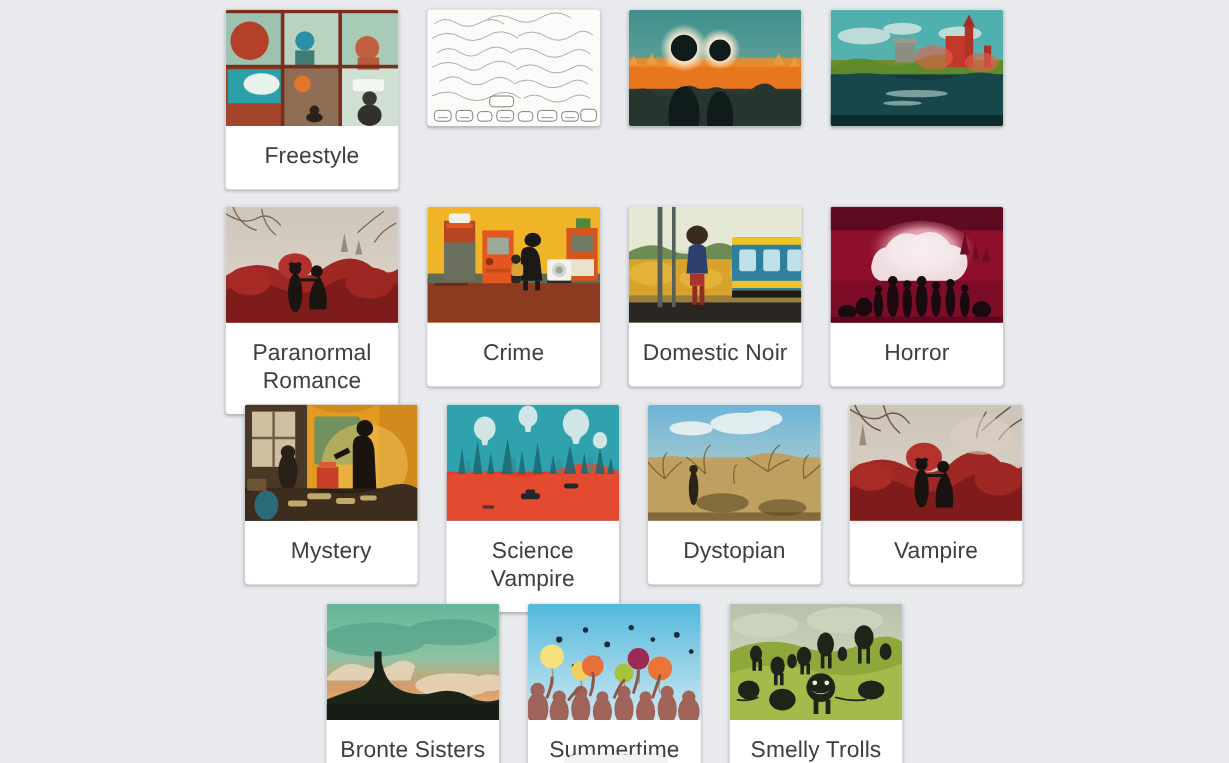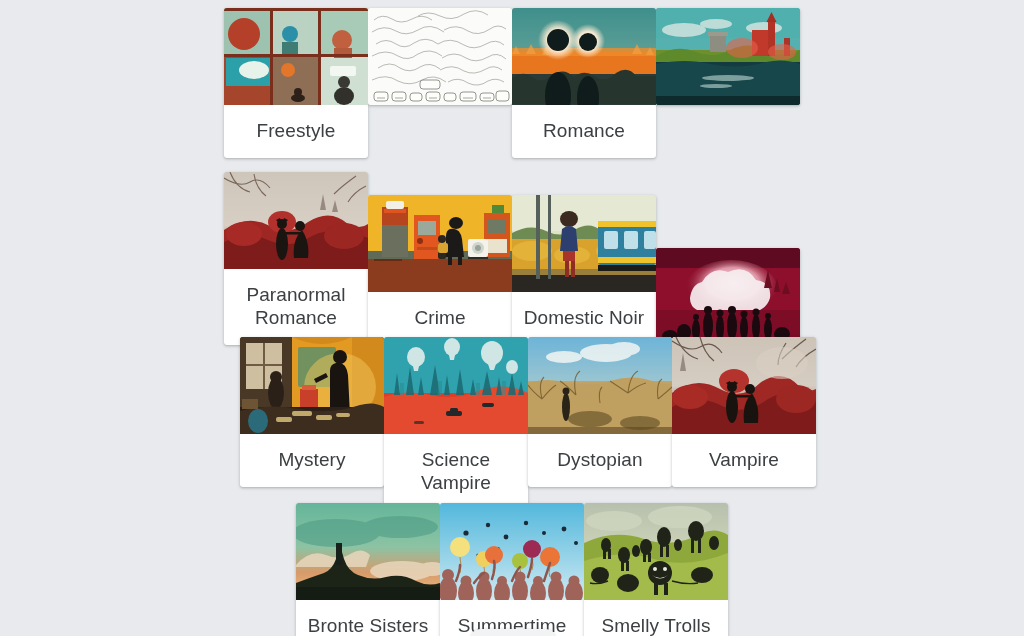--- a/index.html
+++ b/index.html
@@ -22,25 +22,26 @@
     width: 1024px;
     height: 636px;
   }
 
   
   .row {
     position: absolute;
     display: flex;
     justify-content: center;
     align-items: flex-start;
+    gap: 24px;
     left: 0;
     width: 1024px;
   }
   .row-1 { top: 8px; }
-  .row-2 { top: 172px; align-items: flex-end; }
+  .row-2 { top: 172px; }
   .row-3 { top: 337px; padding-left: 32px; }
   .row-4 { top: 503px; }
 
   
   .card {
     width: 144px;
     background: #ffffff;
     border-radius: 3px;
     box-shadow: 0 1px 2px rgba(60,64,67,0.22), 0 1px 3px 1px rgba(60,64,67,0.10);
     overflow: hidden;
@@ -189,21 +190,20 @@
           <rect y="66" width="144" height="31" fill="#2b3b38"></rect>
           <path d="M0 70 q12 -8 20 -1 q10 8 20 -2 q12 -8 22 2 q10 -8 20 -1 q12 8 22 -3 q12 -8 20 3 l20 0 v28 H0 z" fill="#27352f"></path>
           <g fill="#101b1c">
             <ellipse cx="46" cy="88" rx="13" ry="24"></ellipse>
             <circle cx="46" cy="32" r="11"></circle>
             <ellipse cx="76" cy="90" rx="11" ry="22"></ellipse>
             <circle cx="76" cy="34" r="9"></circle>
           </g>
         </svg>
       </div>
-      <div class="card-label">Romance</div>
     </div>
 
     <div class="card">
       <div class="thumb">
         <svg viewBox="0 0 144 97" preserveAspectRatio="none">
           <rect width="144" height="97" fill="#55b0b0"></rect>
           <rect y="0" width="144" height="30" fill="#4fb0ae"></rect>
           <g fill="#d9e6e2" opacity="0.8">
             <ellipse cx="28" cy="22" rx="22" ry="7"></ellipse>
             <ellipse cx="60" cy="16" rx="16" ry="5"></ellipse>
@@ -384,20 +384,21 @@
               <circle cx="112" cy="68" r="3"></circle>
             <ellipse cx="40" cy="82" rx="4" ry="11"></ellipse>
               <circle cx="40" cy="69" r="3"></circle>
             <ellipse cx="28" cy="84" rx="7" ry="8"></ellipse>
             <ellipse cx="126" cy="86" rx="8" ry="7"></ellipse>
             <ellipse cx="14" cy="88" rx="8" ry="6"></ellipse>
           </g>
           <rect y="92" width="144" height="5" fill="#5c081c"></rect>
         </svg>
       </div>
+      <div class="card-label">Horror</div>
     </div>
   </div>
 
   <div class="row row-3">
 
     <div class="card">
       <div class="thumb">
         <svg viewBox="0 0 144 97" preserveAspectRatio="none">
           <rect width="144" height="97" fill="#3b2c20"></rect>
           <rect x="0" y="0" width="52" height="97" fill="#4a3826"></rect>

